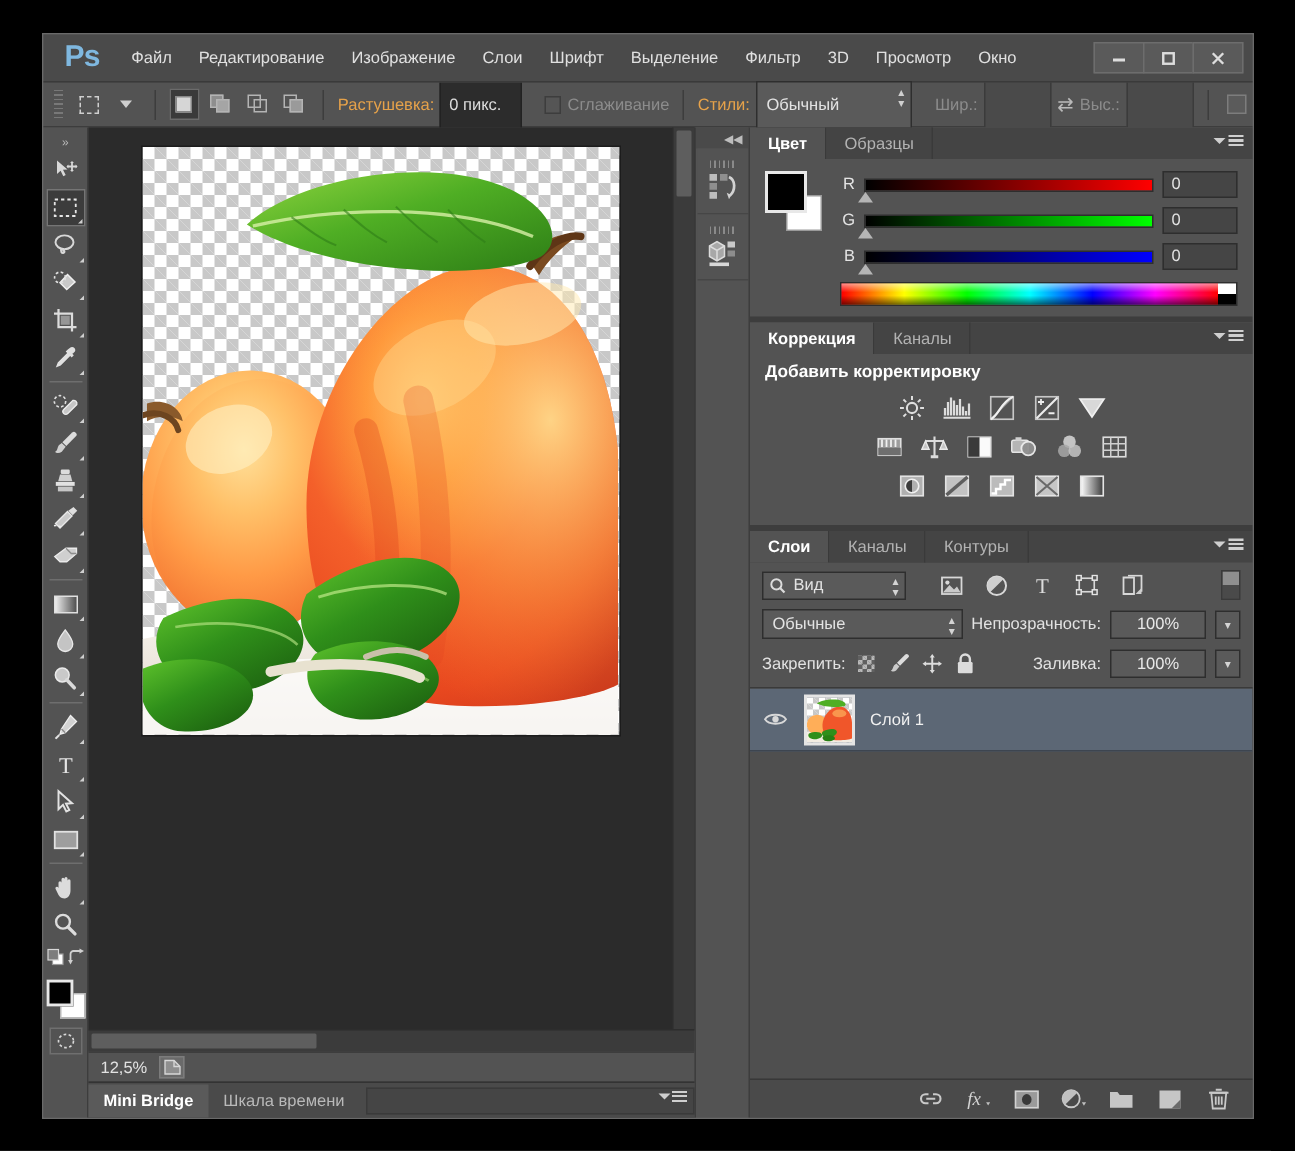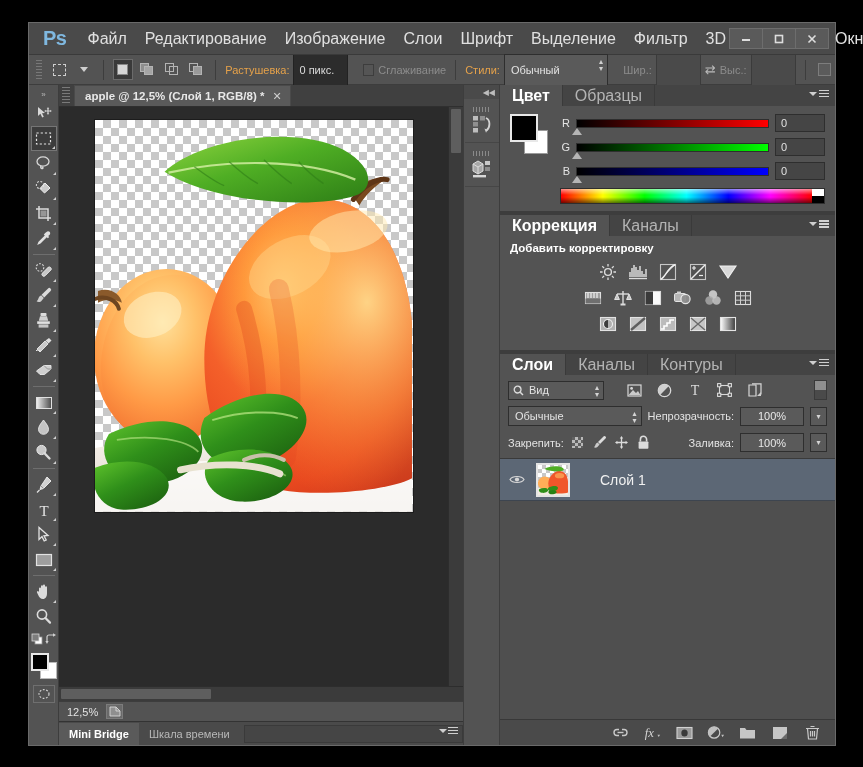--- a/index.html
+++ b/index.html
@@ -24,21 +24,21 @@
     flex: 0 0 32px;
     border-bottom: 1px solid #3a3a3a;
     position: relative;
   }
   .ps-logo {
     color: #7fb8e0; font-weight: bold; font-size: 20px;
     padding: 0 12px 0 14px; letter-spacing: -0.5px;
     font-family: "Liberation Sans", sans-serif;
   }
   .menu-item {
-    color: #e0e0e0; font-size: 16px;
+    color: #e0e0e0; font-size: 11px;
     padding: 5px 9px; white-space: nowrap; cursor: default;
   }
   .wincontrols {
     position: absolute; right: 6px; top: 5px;
     display: flex; gap: 0px;
   }
   .wbtn {
     width: 34px; height: 21px;
     background: #5a5a5a;
     border: 1px solid #6d6d6d;
@@ -283,21 +283,21 @@
     border-left: 1px solid #3d3d3d;
   }
   .panel { background: #535353; display: flex; flex-direction: column; }
   .ptabs {
     height: 21px; background: #444;
     display: flex; align-items: stretch; position: relative;
     flex: 0 0 21px;
   }
   .ptab {
     padding: 0 12px; display: flex; align-items: center;
-    font-size: 16px; color: #b3b3b3; background: #444;
+    font-size: 11px; color: #b3b3b3; background: #444;
     border-right: 1px solid #3a3a3a;
   }
   .ptab.active { background: #535353; color: #fff; font-weight: bold; }
   .pmenu {
     position: absolute; right: 6px; top: 5px;
     display: flex; align-items: center; gap: 2px;
   }
   .pmenu .tri {
     width: 0; height: 0;
     border-left: 4px solid transparent; border-right: 4px solid transparent;
@@ -433,21 +433,21 @@
   }
   .eyeico { width: 18px; display: flex; align-items: center; justify-content: center; }
   .layerthumb {
     width: 34px; height: 34px; border: 2px solid #e4e4e4;
     background-image:
       linear-gradient(45deg, #c8c8c8 25%, transparent 25%, transparent 75%, #c8c8c8 75%),
       linear-gradient(45deg, #c8c8c8 25%, #fff 25%, #fff 75%, #c8c8c8 75%);
     background-size: 8px 8px; background-position: 0 0, 4px 4px;
     position: relative; overflow: hidden; flex: 0 0 34px;
   }
-  .layername { color: #f0f0f0; font-size: 14px; margin-left: 20px; }
+  .layername { color: #f0f0f0; font-size: 11px; }
   .layerfooter {
     height: 26px; background: #4a4a4a;
     border-top: 1px solid #383838;
     display: flex; align-items: center; justify-content: flex-end;
     gap: 14px; padding-right: 14px; flex: 0 0 26px;
   }
   .lfico { width: 18px; height: 18px; display: flex; align-items: center; justify-content: center; color: #c9c9c9; }
 </style>
 </head>
 <body>
@@ -736,27 +736,20 @@
       </div>
 
       <div class="quickmask">
         <svg width="14" height="12" viewBox="0 0 14 12">
           <ellipse cx="7" cy="6" rx="5" ry="4.4" fill="none" stroke="#d8d8d8" stroke-width="1.1" stroke-dasharray="1.8 1.6"></ellipse>
         </svg>
       </div>
     </div>
 
     <div class="docarea">
-      <div class="tabstrip">
-        <div class="tabgrip"></div>
-        <div class="doctab">
-          <span>apple @ 12,5% (Слой 1, RGB/8) *</span>
-          <span class="xclose">✕</span>
-        </div>
-      </div>
 
       <div class="canvaswrap">
         <div class="canvasviewport">
           <div class="artboard">
             <svg class="apple-svg" viewBox="0 0 320 394" preserveAspectRatio="none">
               <defs>
                 <radialGradient id="bigApple" cx="0.38" cy="0.3" r="0.85">
                   <stop offset="0%" stop-color="#ffd27a"></stop>
                   <stop offset="22%" stop-color="#ff9a3c"></stop>
                   <stop offset="48%" stop-color="#f4602a"></stop>

